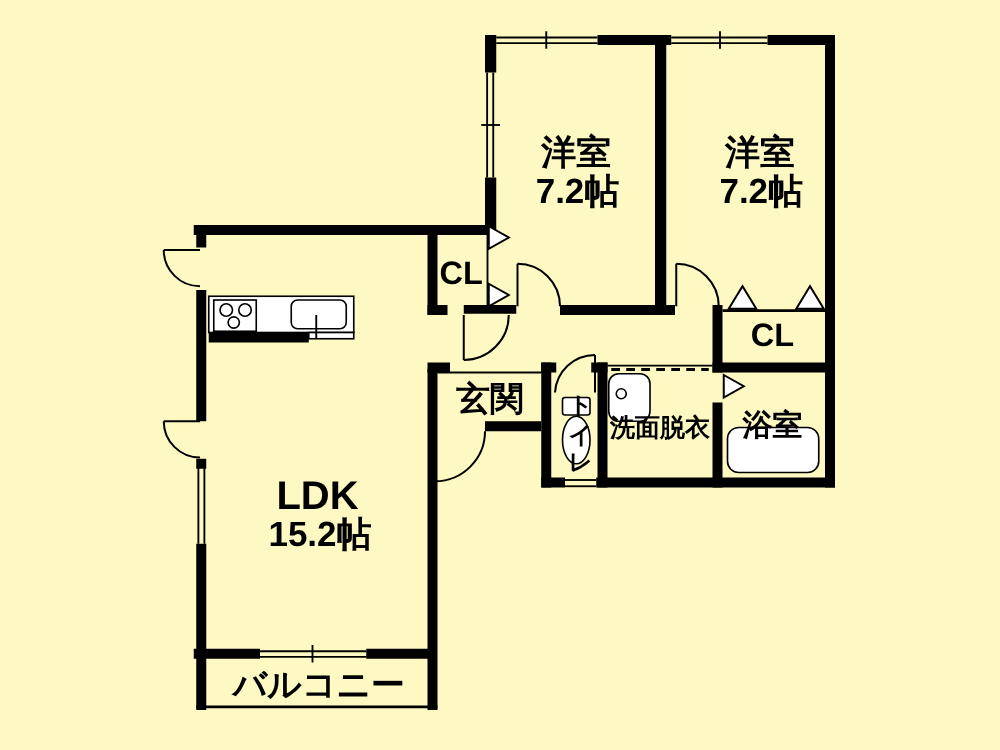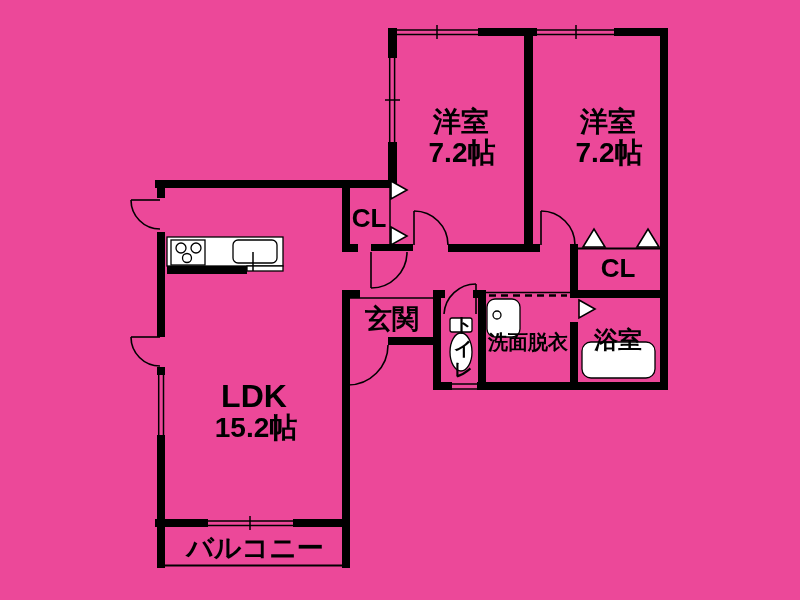--- a/index.html
+++ b/index.html
@@ -1,17 +1,17 @@
 <!DOCTYPE html>
 <html><head>
 <meta charset="utf-8">
 <style>
   html,body{margin:0;padding:0;background:#ffffff;}
   .stage{
-    position:relative;width:800px;height:600px;background:#ec4899;
+    position:relative;width:800px;height:600px;background:#fef9c3;
     font-family:"Liberation Sans", sans-serif;overflow:hidden;
   }
   svg{position:absolute;left:0;top:0;}
   .wall{fill:#000000;stroke:none;}
   .thin{stroke:#000000;stroke-width:1.5;fill:none;}
   .thin2{stroke:#000000;stroke-width:2.2;fill:none;}
   .arc{stroke:#000000;stroke-width:1.6;fill:none;}
   .leaf{stroke:#000000;stroke-width:1.6;fill:none;}
   .fold{fill:#ffffff;stroke:#000000;stroke-width:1.6;}
   .fix{fill:#ffffff;stroke:#000000;stroke-width:1.3;}

